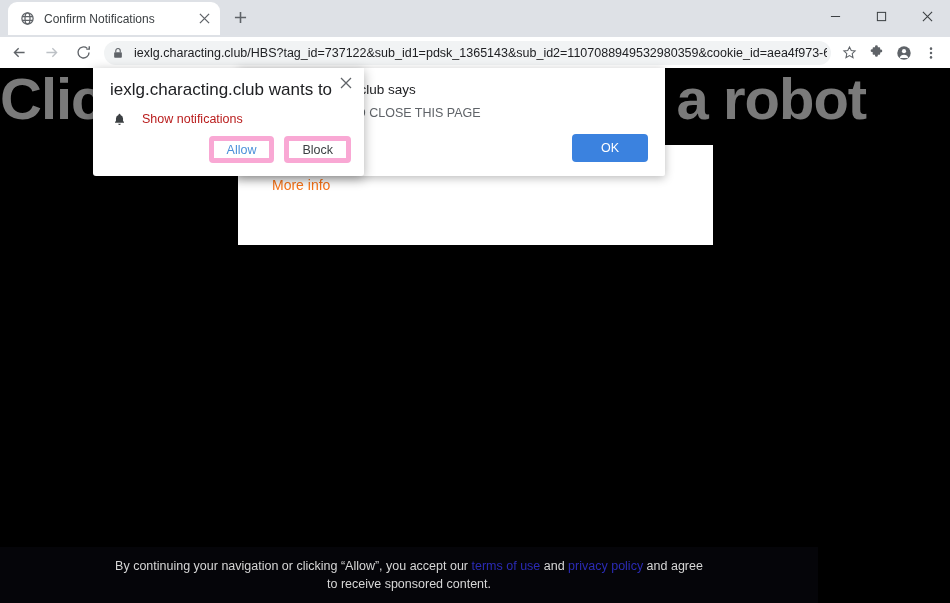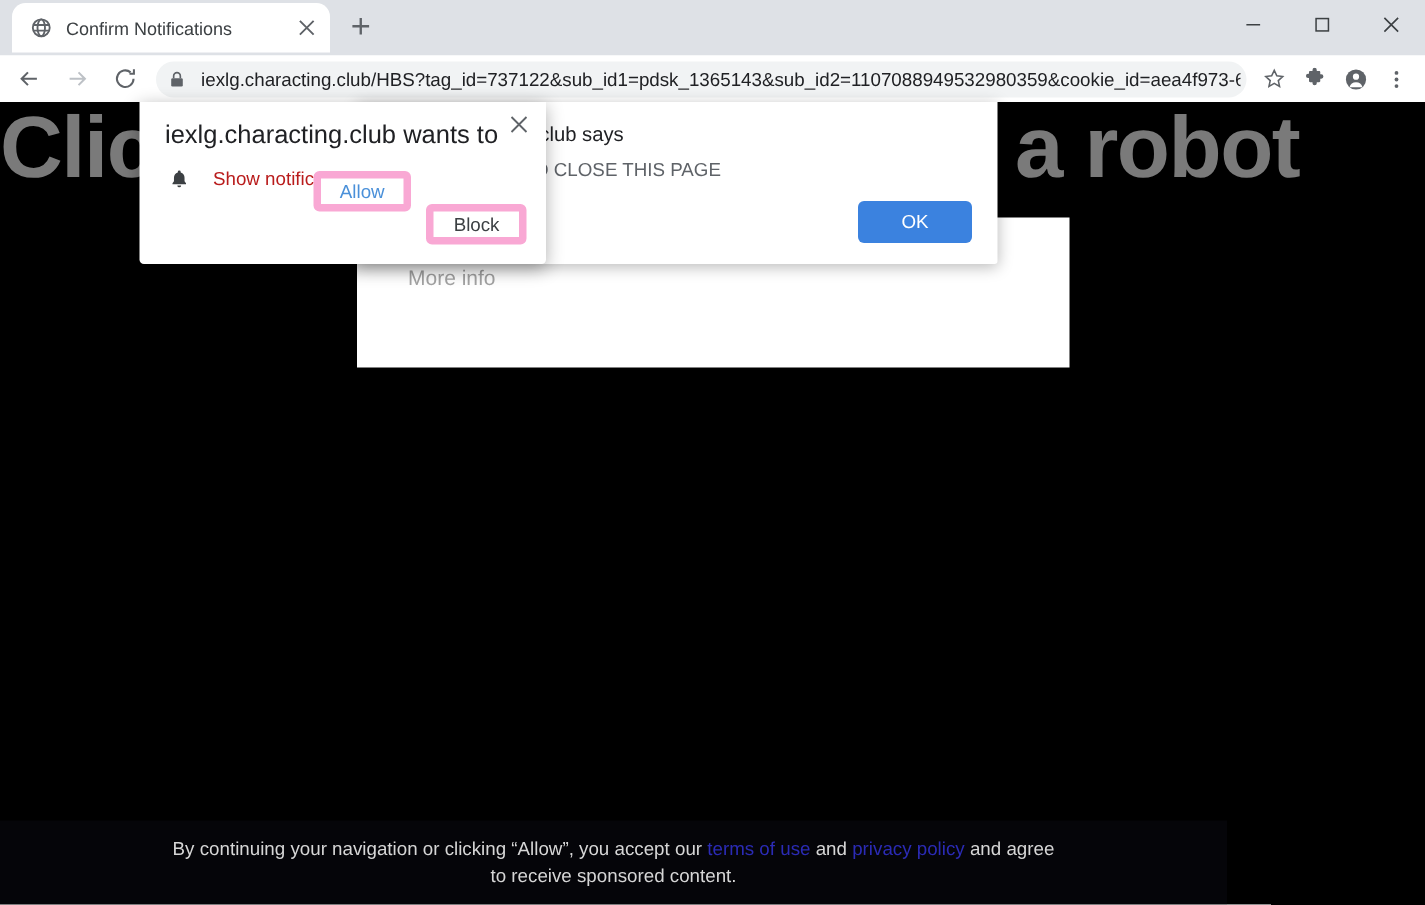--- a/index.html
+++ b/index.html
@@ -108,21 +108,21 @@
     letter-spacing: -1px;
     line-height: 70px;
   }
   .content-card {
     position: absolute; left: 238px; top: 77px;
     width: 475px; height: 100px;
     background: #ffffff;
   }
   .moreinfo {
     position: absolute; left: 272px; top: 108px;
-    font-size: 14px; color: #a3a3a3;
+    font-size: 14px; color: #f97316;
     line-height: 18px;
   }
 
   
   .cookiebar {
     position: absolute; left: 0; bottom: 0; width: 818px; height: 56px;
     background: #050509;
     display: flex; align-items: center; justify-content: center;
   }
   .cookietext {
@@ -202,21 +202,21 @@
     height: 27px; min-width: 56px;
     padding: 0 13px;
     border: 5px solid #f9a8d4;
     border-radius: 4px;
     background: #ffffff;
     font-size: 12.5px;
     font-family: "Liberation Sans", sans-serif;
     display: flex; align-items: center; justify-content: center;
   }
   .permbtn.allow { color: #4a90d9; }
-  .permbtn.block { color: #3c4043; margin-top: 22px; }
+  .permbtn.block { color: #3c4043; }
 </style>
 </head>
 <body>
 
 <div id="root">
 
   <div class="titlebar">
 
     <div class="tabstrip">
       <div class="tab">

